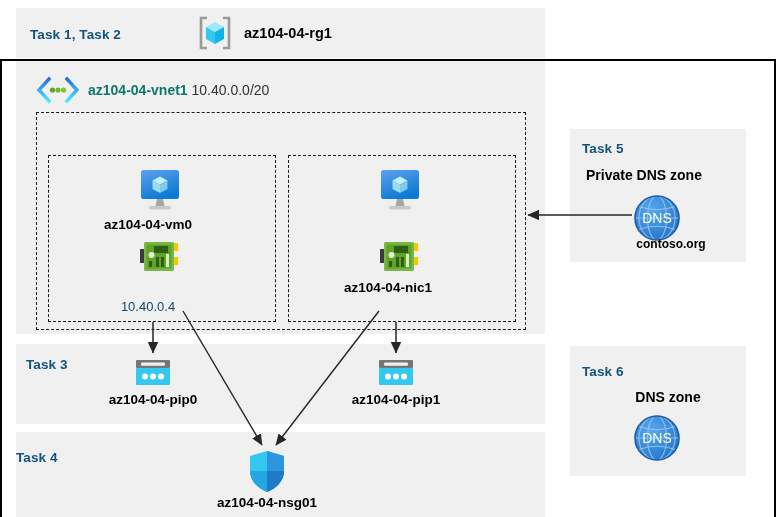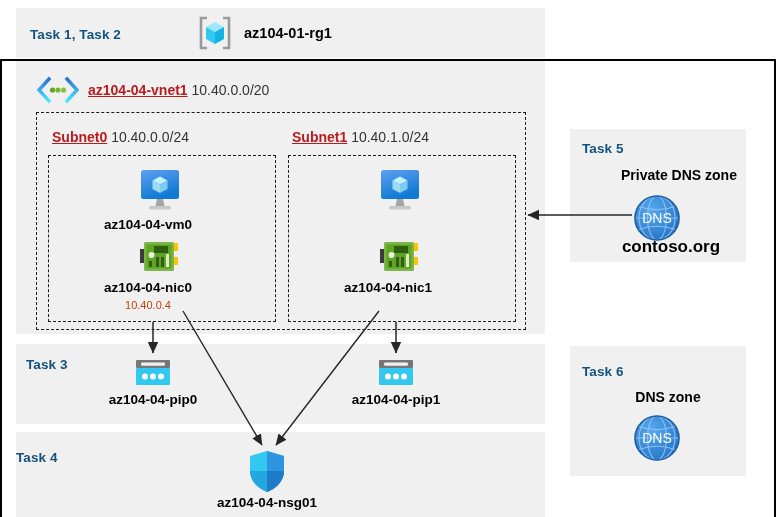--- a/index.html
+++ b/index.html
@@ -51,31 +51,31 @@
     position:absolute;
     text-align:center;
     font-weight:bold;
     font-size:13.5px;
     color:#000000;
     white-space:nowrap;
   }
   .node-sub{
     position:absolute;
     text-align:center;
-    font-size:11px;
-    color:#c2410c;
+    font-size:13px;
+    color:#0c4a6e;
     white-space:nowrap;
   }
   .hdr{
     position:absolute;
     font-size:14px;
     color:#262626;
     white-space:nowrap;
   }
-  .hdr b{color:#b91c1c;font-weight:bold;text-decoration:underline;}
+  .hdr b{color:#0f766e;font-weight:bold;}
   .hdr .cidr{font-weight:normal;color:#333;}
   .zone-title{
     position:absolute;
     text-align:center;
     font-weight:bold;
     font-size:14px;
     color:#000;
     white-space:nowrap;
   }
   
@@ -107,21 +107,21 @@
     <svg width="38" height="38" viewBox="0 0 38 38">
 
       <path d="M11 4 L5 4 L5 34 L11 34" fill="none" stroke="#9a9a9a" stroke-width="2.6"></path>
       <path d="M27 4 L33 4 L33 34 L27 34" fill="none" stroke="#9a9a9a" stroke-width="2.6"></path>
 
       <path d="M19 8 L28 13 L19 18 L10 13 Z" fill="#9fe8fb"></path>
       <path d="M10 13 L19 18 L19 30 L10 25 Z" fill="#32c8f0"></path>
       <path d="M28 13 L28 25 L19 30 L19 18 Z" fill="#12b4e4"></path>
     </svg>
   </div>
-  <div class="node-name" style="left:244px;top:17px;text-align:left;font-size:14.5px;">az104-01-rg1</div>
+  <div class="node-name" style="left:244px;top:17px;text-align:left;font-size:14.5px;">az104-04-rg1</div>
 
   <div class="icon" style="left:36px;top:68px;">
     <svg width="44" height="28" viewBox="0 0 44 28">
       <defs>
         <linearGradient id="vnG" x1="0" y1="0" x2="0" y2="1">
           <stop offset="0%" stop-color="#2a72d6"></stop>
           <stop offset="100%" stop-color="#50e6ff"></stop>
         </linearGradient>
       </defs>
       <path d="M13 3 L3 14 L13 25" fill="none" stroke="url(#vnG)" stroke-width="3.4" stroke-linecap="square"></path>
@@ -132,24 +132,20 @@
     </svg>
   </div>
   <div class="hdr" style="left:88px;top:74px;">
     <b>az104-04-vnet1</b>
      <span class="cidr">10.40.0.0/20</span>
   </div>
 
   <div class="dashed" style="left:36px;top:104px;width:490px;height:218px;"></div>
 
   <div class="dashed-thin" style="left:48px;top:147px;width:228px;height:167px;"></div>
-  <div class="hdr" style="left:52px;top:121px;">
-    <b>Subnet0</b>
-     <span class="cidr">10.40.0.0/24</span>
-  </div>
 
   <div class="icon" style="left:134px;top:160px;">
     <svg width="52" height="46" viewBox="0 0 52 46">
       <defs>
         <linearGradient id="vmG" x1="0" y1="0" x2="0.4" y2="1">
           <stop offset="0%" stop-color="#5ea0ef"></stop>
           <stop offset="100%" stop-color="#0f7ad4"></stop>
         </linearGradient>
       </defs>
       <rect x="7" y="2" width="38" height="29" rx="2.5" fill="url(#vmG)"></rect>
@@ -170,28 +166,23 @@
       <rect x="10" y="3" width="30" height="29" rx="1.5" fill="#7ab648"></rect>
       <rect x="12.5" y="5.5" width="25" height="24" rx="1" fill="#5fa424"></rect>
       <rect x="20" y="7" width="14" height="7" fill="#2f5d16"></rect>
       <circle cx="17.5" cy="16" r="3" fill="#e8f4d8"></circle>
       <rect x="22" y="18" width="3" height="10" fill="#2f5d16"></rect>
       <rect x="27" y="18" width="3" height="10" fill="#2f5d16"></rect>
       <rect x="32" y="15" width="3" height="13" fill="#d9edc4"></rect>
       <rect x="15" y="22" width="3" height="6" fill="#2f5d16"></rect>
     </svg>
   </div>
-  <div class="node-name" style="left:60px;top:272px;width:176px;">az104-04-nic0</div>
   <div class="node-sub" style="left:60px;top:291px;width:176px;">10.40.0.4</div>
 
   <div class="dashed-thin" style="left:288px;top:147px;width:228px;height:167px;"></div>
-  <div class="hdr" style="left:292px;top:121px;">
-    <b>Subnet1</b>
-     <span class="cidr">10.40.1.0/24</span>
-  </div>
 
   <div class="icon" style="left:374px;top:160px;">
     <svg width="52" height="46" viewBox="0 0 52 46">
       <rect x="7" y="2" width="38" height="29" rx="2.5" fill="url(#vmG)"></rect>
       <path d="M26 8.5 L33.5 12.5 L26 16.5 L18.5 12.5 Z" fill="#c3f1ff"></path>
       <path d="M18.5 12.5 L26 16.5 L26 25 L18.5 21 Z" fill="#9cdcf5"></path>
       <path d="M33.5 12.5 L33.5 21 L26 25 L26 16.5 Z" fill="#7ecbee"></path>
       <path d="M23 31 L29 31 L30.5 38 L21.5 38 Z" fill="#a6a6a6"></path>
       <rect x="15" y="38" width="22" height="3.6" rx="1.8" fill="#c8c8c8"></rect>
     </svg>
@@ -241,42 +232,42 @@
   <div class="icon" style="left:247px;top:441px;">
     <svg width="40" height="46" viewBox="0 0 40 46">
       <path d="M20 2 L37 7 L37 22 C37 32 29 39.5 20 43 C11 39.5 3 32 3 22 L3 7 Z" fill="#32c8f0"></path>
       <path d="M20 2 L37 7 L37 22 C37 32 29 39.5 20 43 Z" fill="#2f94df"></path>
       <path d="M20 22 L37 22 C37 32 29 39.5 20 43 Z" fill="#1e7bc8"></path>
       <path d="M3 22 L20 22 L20 43 C11 39.5 3 32 3 22 Z" fill="#23a7e0"></path>
     </svg>
   </div>
   <div class="node-name" style="left:179px;top:487px;width:176px;">az104-04-nsg01</div>
 
-  <div class="zone-title" style="left:591px;top:159px;width:176px;">Private DNS zone</div>
+  <div class="zone-title" style="left:556px;top:159px;width:176px;">Private DNS zone</div>
   <div class="icon" style="left:632px;top:185px;">
     <svg width="50" height="50" viewBox="0 0 50 50">
       <defs>
         <radialGradient id="dnsG" cx="0.38" cy="0.32" r="0.82">
           <stop offset="0%" stop-color="#57a8ef"></stop>
           <stop offset="100%" stop-color="#1f6fc4"></stop>
         </radialGradient>
       </defs>
       <circle cx="25" cy="25" r="22" fill="url(#dnsG)"></circle>
       <g fill="none" stroke="#9fc9f0" stroke-width="1.1" opacity="0.85">
         <ellipse cx="25" cy="25" rx="9.5" ry="22"></ellipse>
         <ellipse cx="25" cy="25" rx="18" ry="22"></ellipse>
         <line x1="3" y1="25" x2="47" y2="25"></line>
         <path d="M7 13.5 Q25 20 43 13.5"></path>
         <path d="M7 36.5 Q25 30 43 36.5"></path>
       </g>
       <circle cx="25" cy="25" r="22" fill="none" stroke="#1a5ea8" stroke-width="1.6"></circle>
       <text x="25" y="30" text-anchor="middle" font-family="Liberation Sans, sans-serif" font-size="14" fill="#ffffff">DNS</text>
     </svg>
   </div>
-  <div class="node-name" style="left:570px;top:229px;width:202px;font-size:17px;">contoso.org</div>
+  <div class="node-name" style="left:570px;top:229px;width:202px;font-size:12px;">contoso.org</div>
 
   <div class="zone-title" style="left:570px;top:381px;width:196px;">DNS zone</div>
   <div class="icon" style="left:632px;top:405px;">
     <svg width="50" height="50" viewBox="0 0 50 50">
       <circle cx="25" cy="25" r="22" fill="url(#dnsG)"></circle>
       <g fill="none" stroke="#9fc9f0" stroke-width="1.1" opacity="0.85">
         <ellipse cx="25" cy="25" rx="9.5" ry="22"></ellipse>
         <ellipse cx="25" cy="25" rx="18" ry="22"></ellipse>
         <line x1="3" y1="25" x2="47" y2="25"></line>
         <path d="M7 13.5 Q25 20 43 13.5"></path>

